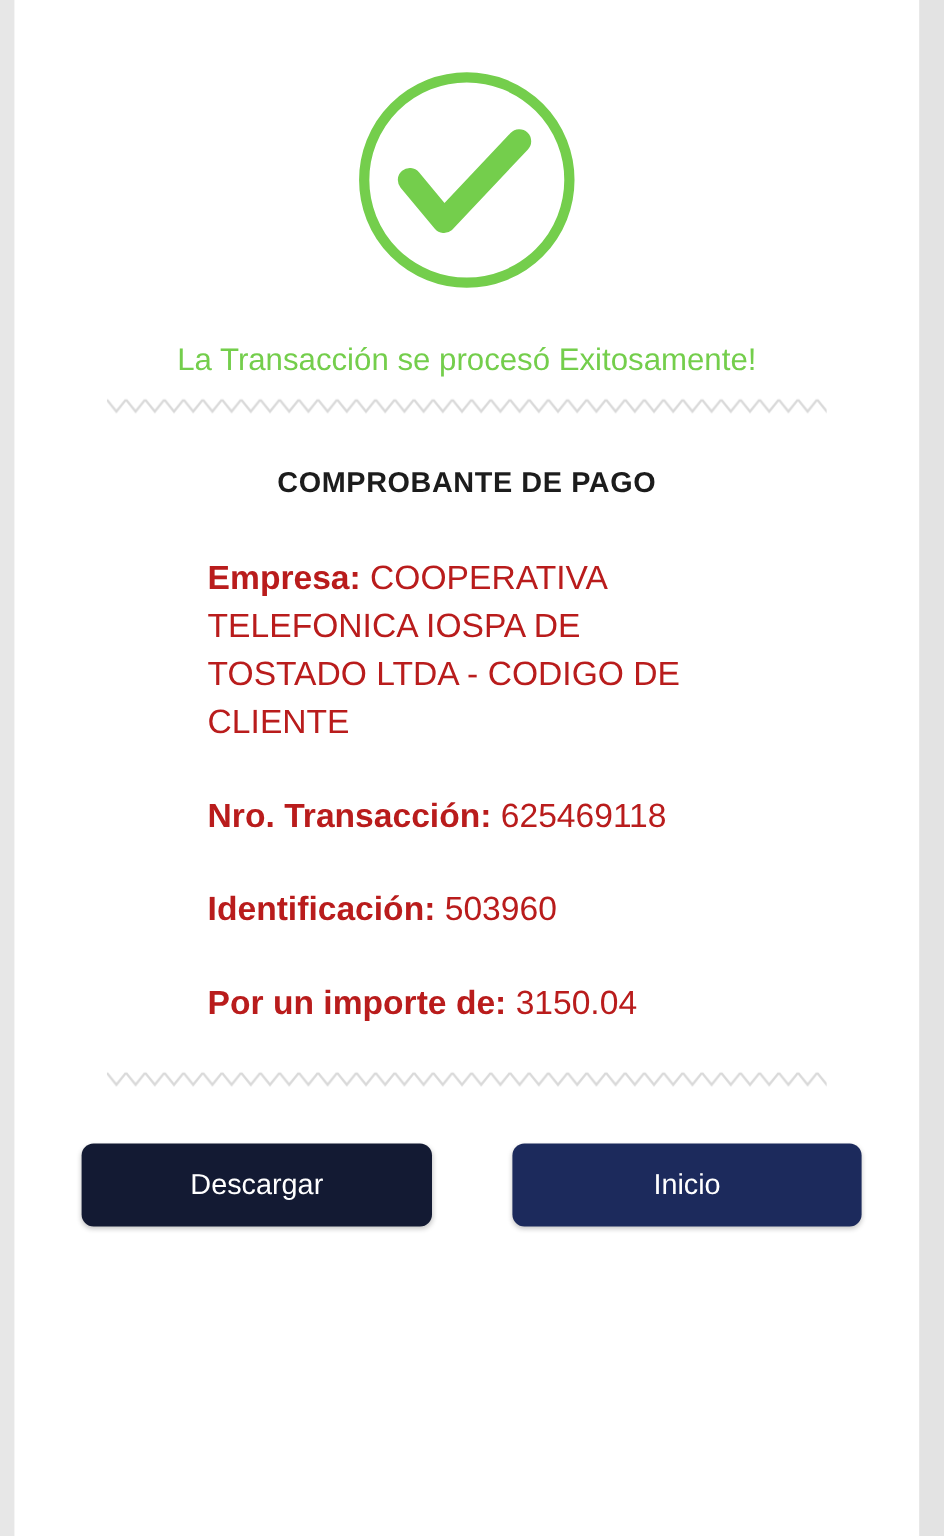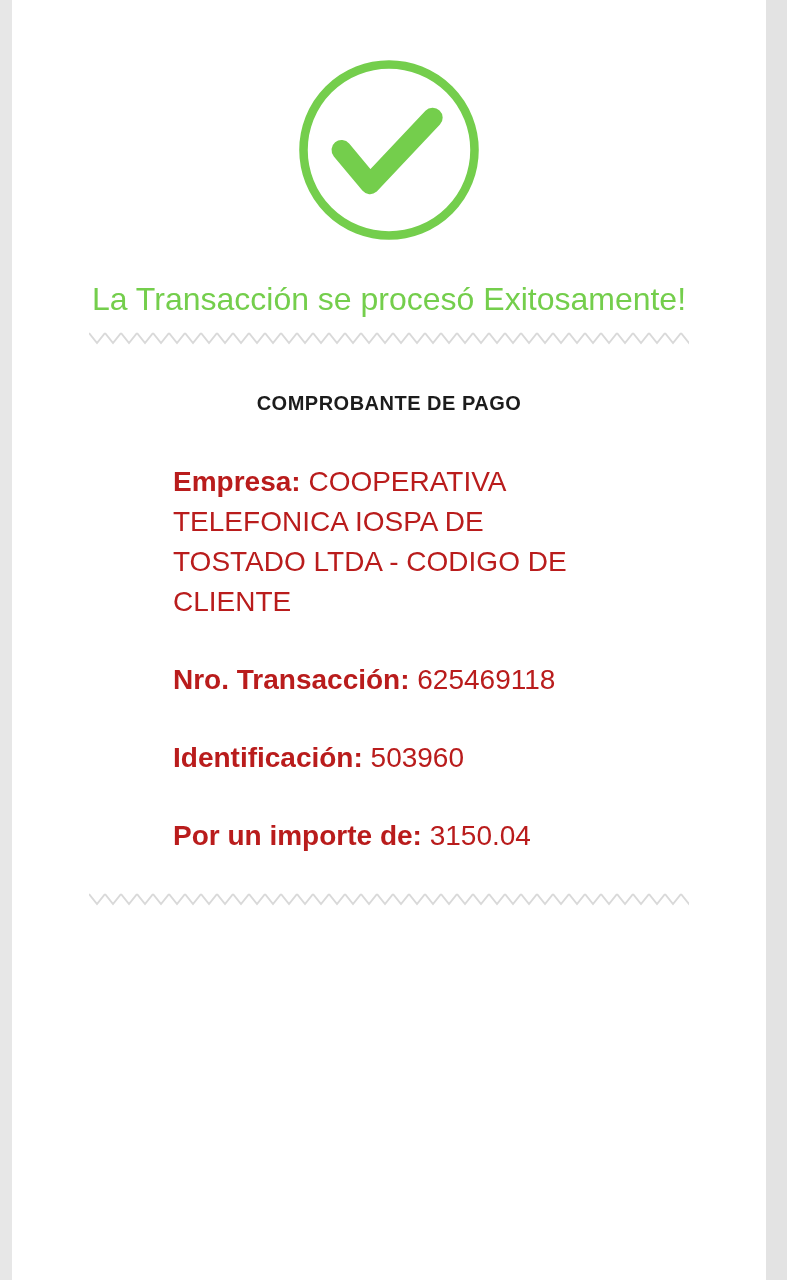--- a/index.html
+++ b/index.html
@@ -20,34 +20,34 @@
   .check-wrap {
     margin: 55px auto 0;
     width: 190px; height: 190px;
     color: var(--success-green, #74CE4C);
   }
   .check-wrap svg { display: block; width: 100%; height: 100%; }
 
   .success-msg {
     margin: 38px 0 0;
     text-align: center;
-    font-size: 32px;
+    font-size: 26px;
     font-weight: 500;
     line-height: 32px;
     color: var(--success-green, #6FC754);
   }
 
   .zigzag { margin: 14px auto 0; width: 600px; height: 18px; color: #D9D9D9; }
   .zigzag svg { display: block; }
   .zigzag-bottom { margin-top: 34px; }
 
   .receipt-title {
     margin: 36px 0 0;
     text-align: center;
-    font-size: 20px;
+    font-size: 24px;
     font-weight: 700;
     letter-spacing: 0.5px;
     line-height: 40px;
     color: #1C1C1C;
   }
 
   .receipt-body { width: 432px; margin: 39px auto 0; }
   .field {
     margin: 0 0 38px;
     font-size: 28px;
@@ -130,14 +130,18 @@
     <svg width="600" height="18" viewBox="0 0 600 18" aria-hidden="true">
       <defs>
         <pattern id="zz2" width="16" height="18" patternUnits="userSpaceOnUse">
           <polyline points="0,4 8,14 16,4" fill="none" stroke="currentColor" stroke-width="2"></polyline>
         </pattern>
       </defs>
       <rect width="600" height="18" fill="url(#zz2)"></rect>
     </svg>
   </div>
 
+  <div class="actions">
+    <button class="btn btn-download">Descargar</button>
+    <button class="btn btn-home">Inicio</button>
+  </div>
 
 </main>
 
 </body></html>

